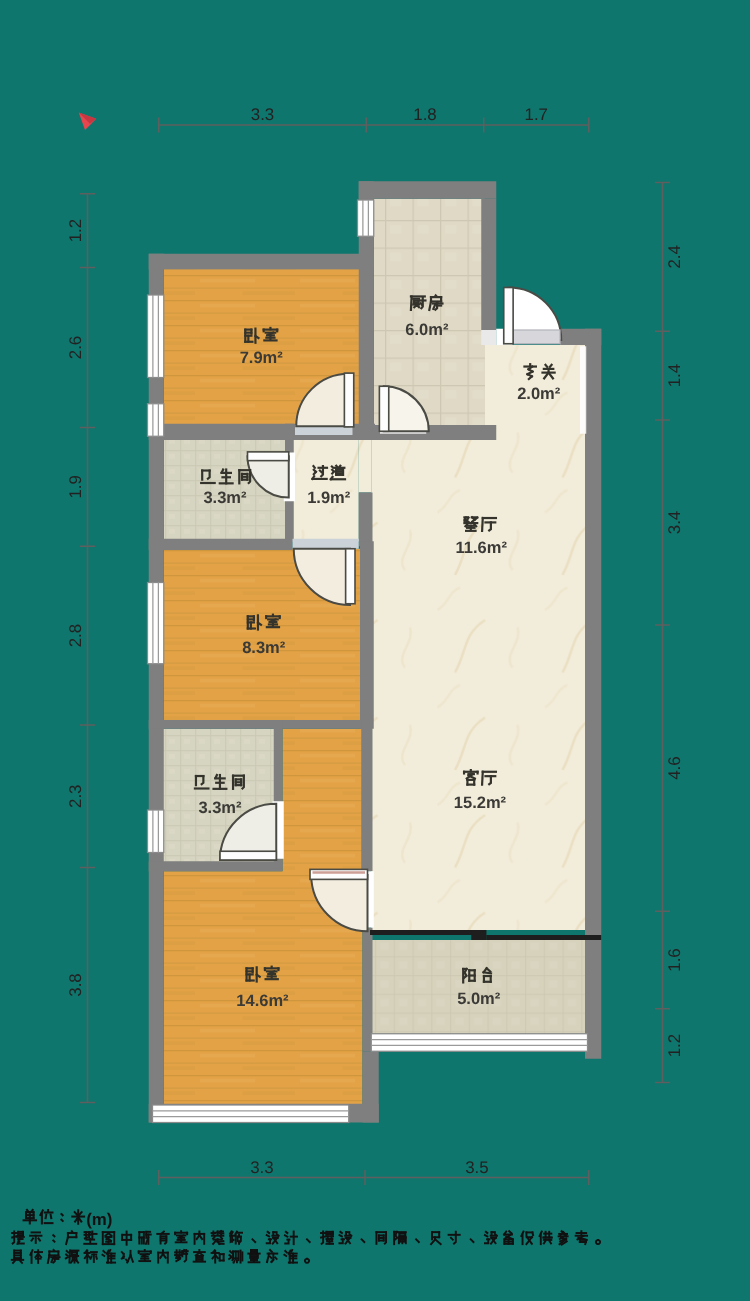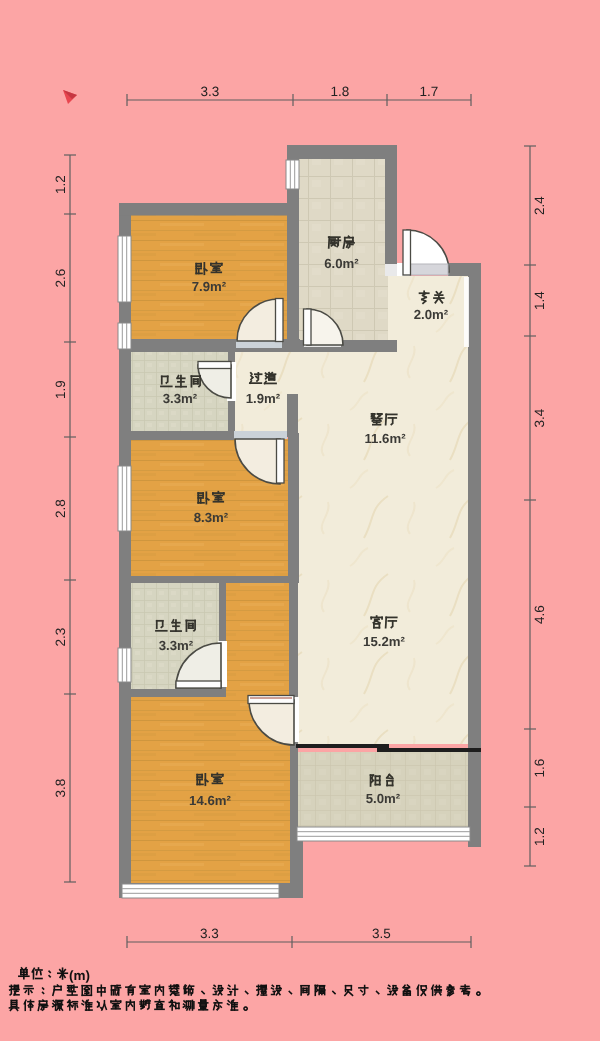--- a/index.html
+++ b/index.html
@@ -1,15 +1,15 @@
 <!DOCTYPE html>
 <html><head><meta charset="utf-8">
 <style>
 html,body{margin:0;padding:0;background:#fff;}
-#page{position:relative;width:600px;height:1041px;background:#fca5a5;overflow:hidden;font-family:"Liberation Sans",sans-serif;transform:translateZ(0);will-change:transform;}
+#page{position:relative;width:600px;height:1041px;background:#0f766e;overflow:hidden;font-family:"Liberation Sans",sans-serif;transform:translateZ(0);will-change:transform;}
 </style></head>
 <body>
 <div id="page"><svg width="600" height="1041" viewBox="0 0 600 1041" text-rendering="geometricPrecision">
       <defs>
 <pattern id="wood" width="80" height="20" patternUnits="userSpaceOnUse">
   <rect width="80" height="20" fill="#E3A245"></rect>
   <rect y="0" width="80" height="1" fill="#CF963E"></rect>
   <rect y="10" width="80" height="1" fill="#D49B42"></rect>
   <rect y="3" width="44" height="3" fill="#E8AB51" opacity="0.7"></rect>
   <rect x="34" y="13" width="42" height="3" fill="#DA9E41" opacity="0.7"></rect>

